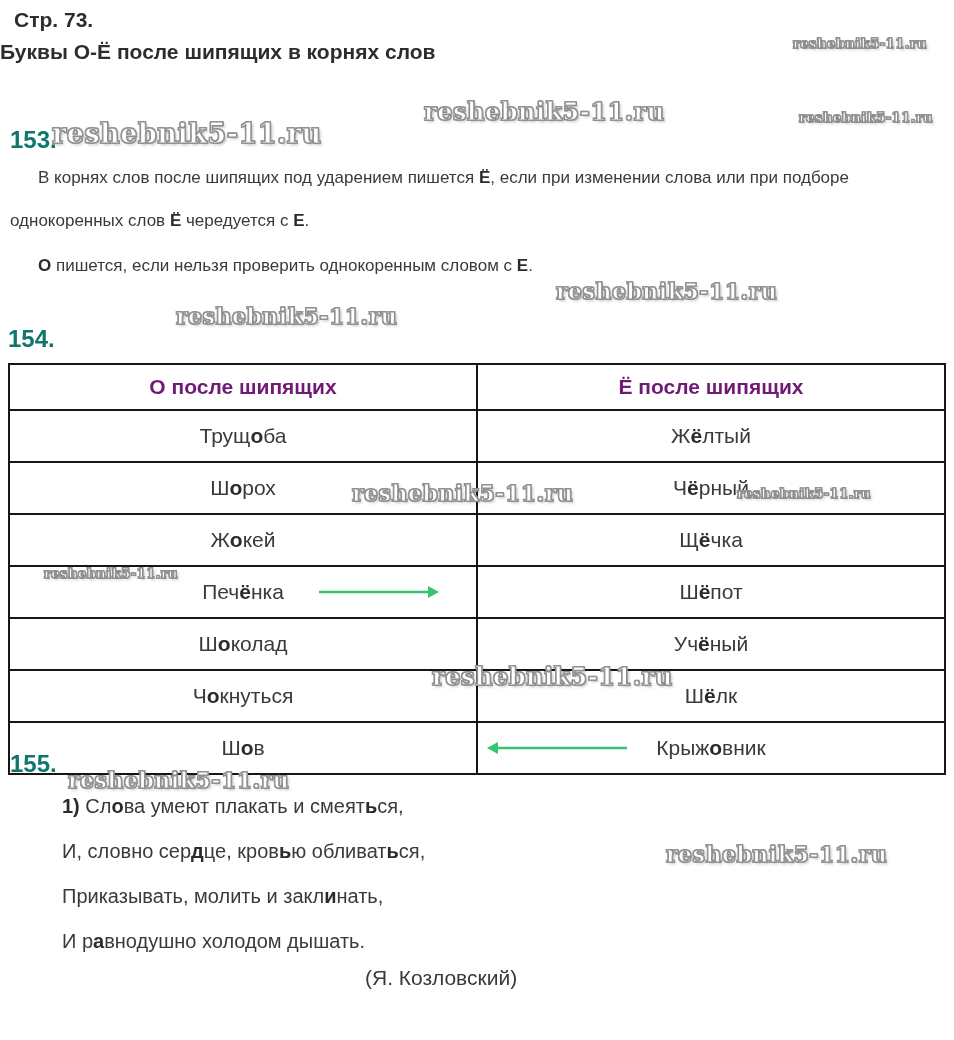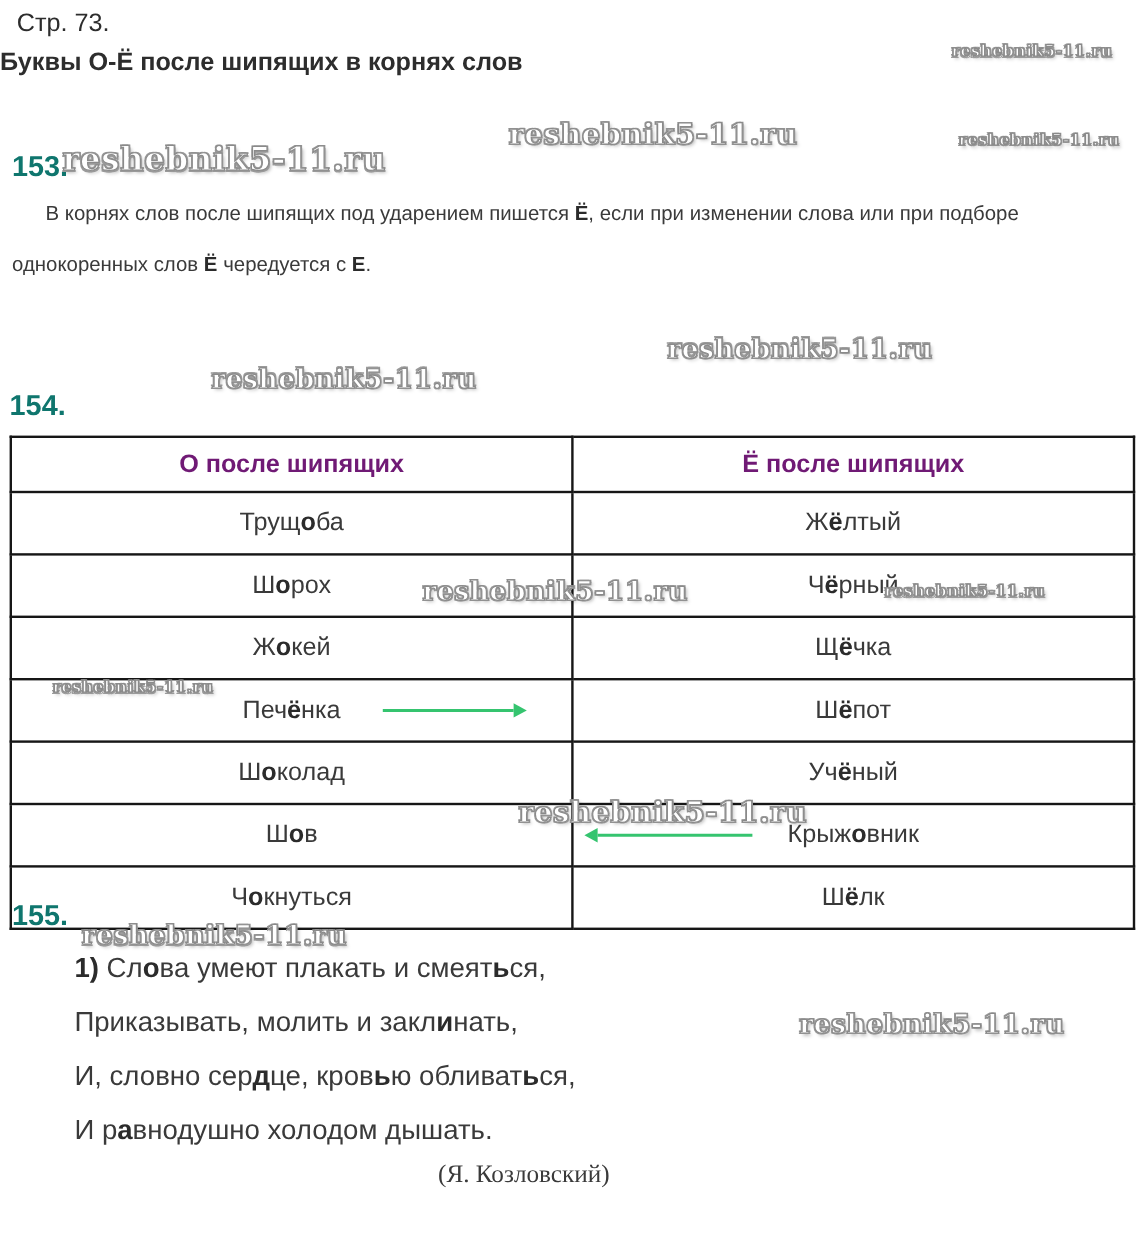--- a/index.html
+++ b/index.html
@@ -4,21 +4,21 @@
 <style>
   * { margin:0; padding:0; box-sizing:border-box; }
   html,body { background:#ffffff; }
   body {
     width:954px; height:1040px;
     font-family:"Liberation Sans","DejaVu Sans",sans-serif;
     color:#3a3a3a;
   }
   .page { position:relative; width:954px; height:1040px; background:#fff; overflow:hidden; }
 
-  .page-label { position:absolute; top:8px; left:14px; font-size:21px; font-weight:400; color:#2d2d2d; }
+  .page-label { position:absolute; top:8px; left:14px; font-size:21px; font-weight:700; color:#2d2d2d; }
   .title { position:absolute; top:40px; left:0; width:100%; text-align:left; font-size:21px; font-weight:700; color:#2d2d2d; }
 
   .ex-num { font-size:24px; font-weight:700; color:#0f766e; }
 
   .ex153 { position:absolute; top:126px; left:10px; right:12px; }
   .para { font-size:17px; line-height:43px; text-indent:28px; color:#3a3a3a; margin-top:2px; }
   b { font-weight:700; color:#2b2b2b; }
 
   .ex154 { position:absolute; top:325px; left:8px; right:8px; }
   .oe-table { width:100%; border-collapse:collapse; table-layout:fixed; margin-top:10px; }
@@ -27,22 +27,22 @@
     font-size:21px; color:#3a3a3a; height:52px; position:relative;
   }
   .oe-table th { font-weight:700; height:46px; color:#701a75; }
 
   .arrow-wrap { position:absolute; top:50%; transform:translateY(-50%); line-height:0; }
   .arrow-right { left:308px; }
   .arrow-left  { left:8px; }
 
   .ex155 { position:absolute; top:750px; left:10px; right:10px; }
   .poem { margin-top:6px; margin-left:52px; }
-  .poem p { font-size:23px; line-height:45px; color:#3a3a3a; }
-  .author { margin-top:2px; margin-left:355px; font-size:21px; color:#3a3a3a;font-family:Liberation Serif, serif; }
+  .poem p { font-size:20px; line-height:45px; color:#3a3a3a; }
+  .author { margin-top:2px; margin-left:355px; font-size:21px; color:#3a3a3a; }
 
   .wm {
     position:absolute; z-index:6; pointer-events:none; white-space:nowrap;
     font-family:"DejaVu Serif",serif; font-weight:700; letter-spacing:0.5px;
     color:#ffffff;
     -webkit-text-stroke:1px #8a8a8a;
     text-shadow:
       -1px -1px 0 #9a9a9a, 1px -1px 0 #9a9a9a,
       -1px 1px 0 #9a9a9a, 1px 1px 0 #9a9a9a,
       2px 2px 3px rgba(0,0,0,0.25);
@@ -55,20 +55,21 @@
 <body>
 
 <div class="page">
 
   <div class="page-label">Стр. 73.</div>
   <div class="title">Буквы О-Ё после шипящих в корнях слов</div>
 
   <div class="ex153">
     <div class="ex-num">153.</div>
     <p class="para"><span>В корнях слов после шипящих под ударением пишется </span><b>Ё</b><span>, если при изменении слова или при подборе однокоренных слов </span><b>Ё</b><span> чередуется с </span><b>Е</b><span>.</span></p>
+    <p class="para"><b>О</b><span> пишется, если нельзя проверить однокоренным словом с </span><b>Е</b><span>.</span></p>
   </div>
 
   <div class="ex154">
     <div class="ex-num">154.</div>
     <table class="oe-table">
       <thead>
         <tr>
           <th>О после шипящих</th>
           <th>Ё после шипящих</th>
         </tr>
@@ -96,45 +97,45 @@
               </svg>
             </span>
           </td>
           <td><span><span>Ш</span><b>ё</b><span>пот</span></span></td>
         </tr>
         <tr>
           <td><span><span>Ш</span><b>о</b><span>колад</span></span></td>
           <td><span><span>Уч</span><b>ё</b><span>ный</span></span></td>
         </tr>
         <tr>
+          <td><span><span>Ч</span><b>о</b><span>кнуться</span></span></td>
+          <td><span><span>Ш</span><b>ё</b><span>лк</span></span></td>
+        </tr>
+        <tr>
           <td><span><span>Ш</span><b>о</b><span>в</span></span></td>
           <td>
             <span class="arrow-wrap arrow-left">
               <svg width="142" height="16" viewBox="0 0 142 16">
                 <line x1="141" y1="8" x2="12" y2="8" stroke-width="2.5" stroke="#35c46f"></line>
                 <polygon points="12,2 1,8 12,14" fill="#35c46f"></polygon>
               </svg>
             </span>
             <span><span>Крыж</span><b>о</b><span>вник</span></span>
           </td>
         </tr>
-        <tr>
-          <td><span><span>Ч</span><b>о</b><span>кнуться</span></span></td>
-          <td><span><span>Ш</span><b>ё</b><span>лк</span></span></td>
-        </tr>
       </tbody>
     </table>
   </div>
 
   <div class="ex155">
     <div class="ex-num">155.</div>
     <div class="poem">
       <p><b>1) </b><span>Сл</span><b>о</b><span>ва умеют плакать и смеят</span><b>ь</b><span>ся,</span></p>
+      <p><span>И, словно сер</span><b>д</b><span>це, кров</span><b>ь</b><span>ю обливат</span><b>ь</b><span>ся,</span></p>
       <p><span>Приказывать, молить и закл</span><b>и</b><span>нать,</span></p>
-      <p><span>И, словно сер</span><b>д</b><span>це, кров</span><b>ь</b><span>ю обливат</span><b>ь</b><span>ся,</span></p>
       <p><span>И р</span><b>а</b><span>внодушно холодом дышать.</span></p>
     </div>
     <div class="author">(Я. Козловский)</div>
   </div>
 
   <span class="wm wm-sm" style="left:793px; top:36px;">reshebnik5-11.ru</span>
   <span class="wm wm-lg" style="left:424px; top:97px;">reshebnik5-11.ru</span>
   <span class="wm wm-sm" style="left:799px; top:110px;">reshebnik5-11.ru</span>
   <span class="wm wm-lg" style="left:52px;  top:118px; font-size:27px;">reshebnik5-11.ru</span>
   <span class="wm wm-md" style="left:556px; top:278px;">reshebnik5-11.ru</span>

